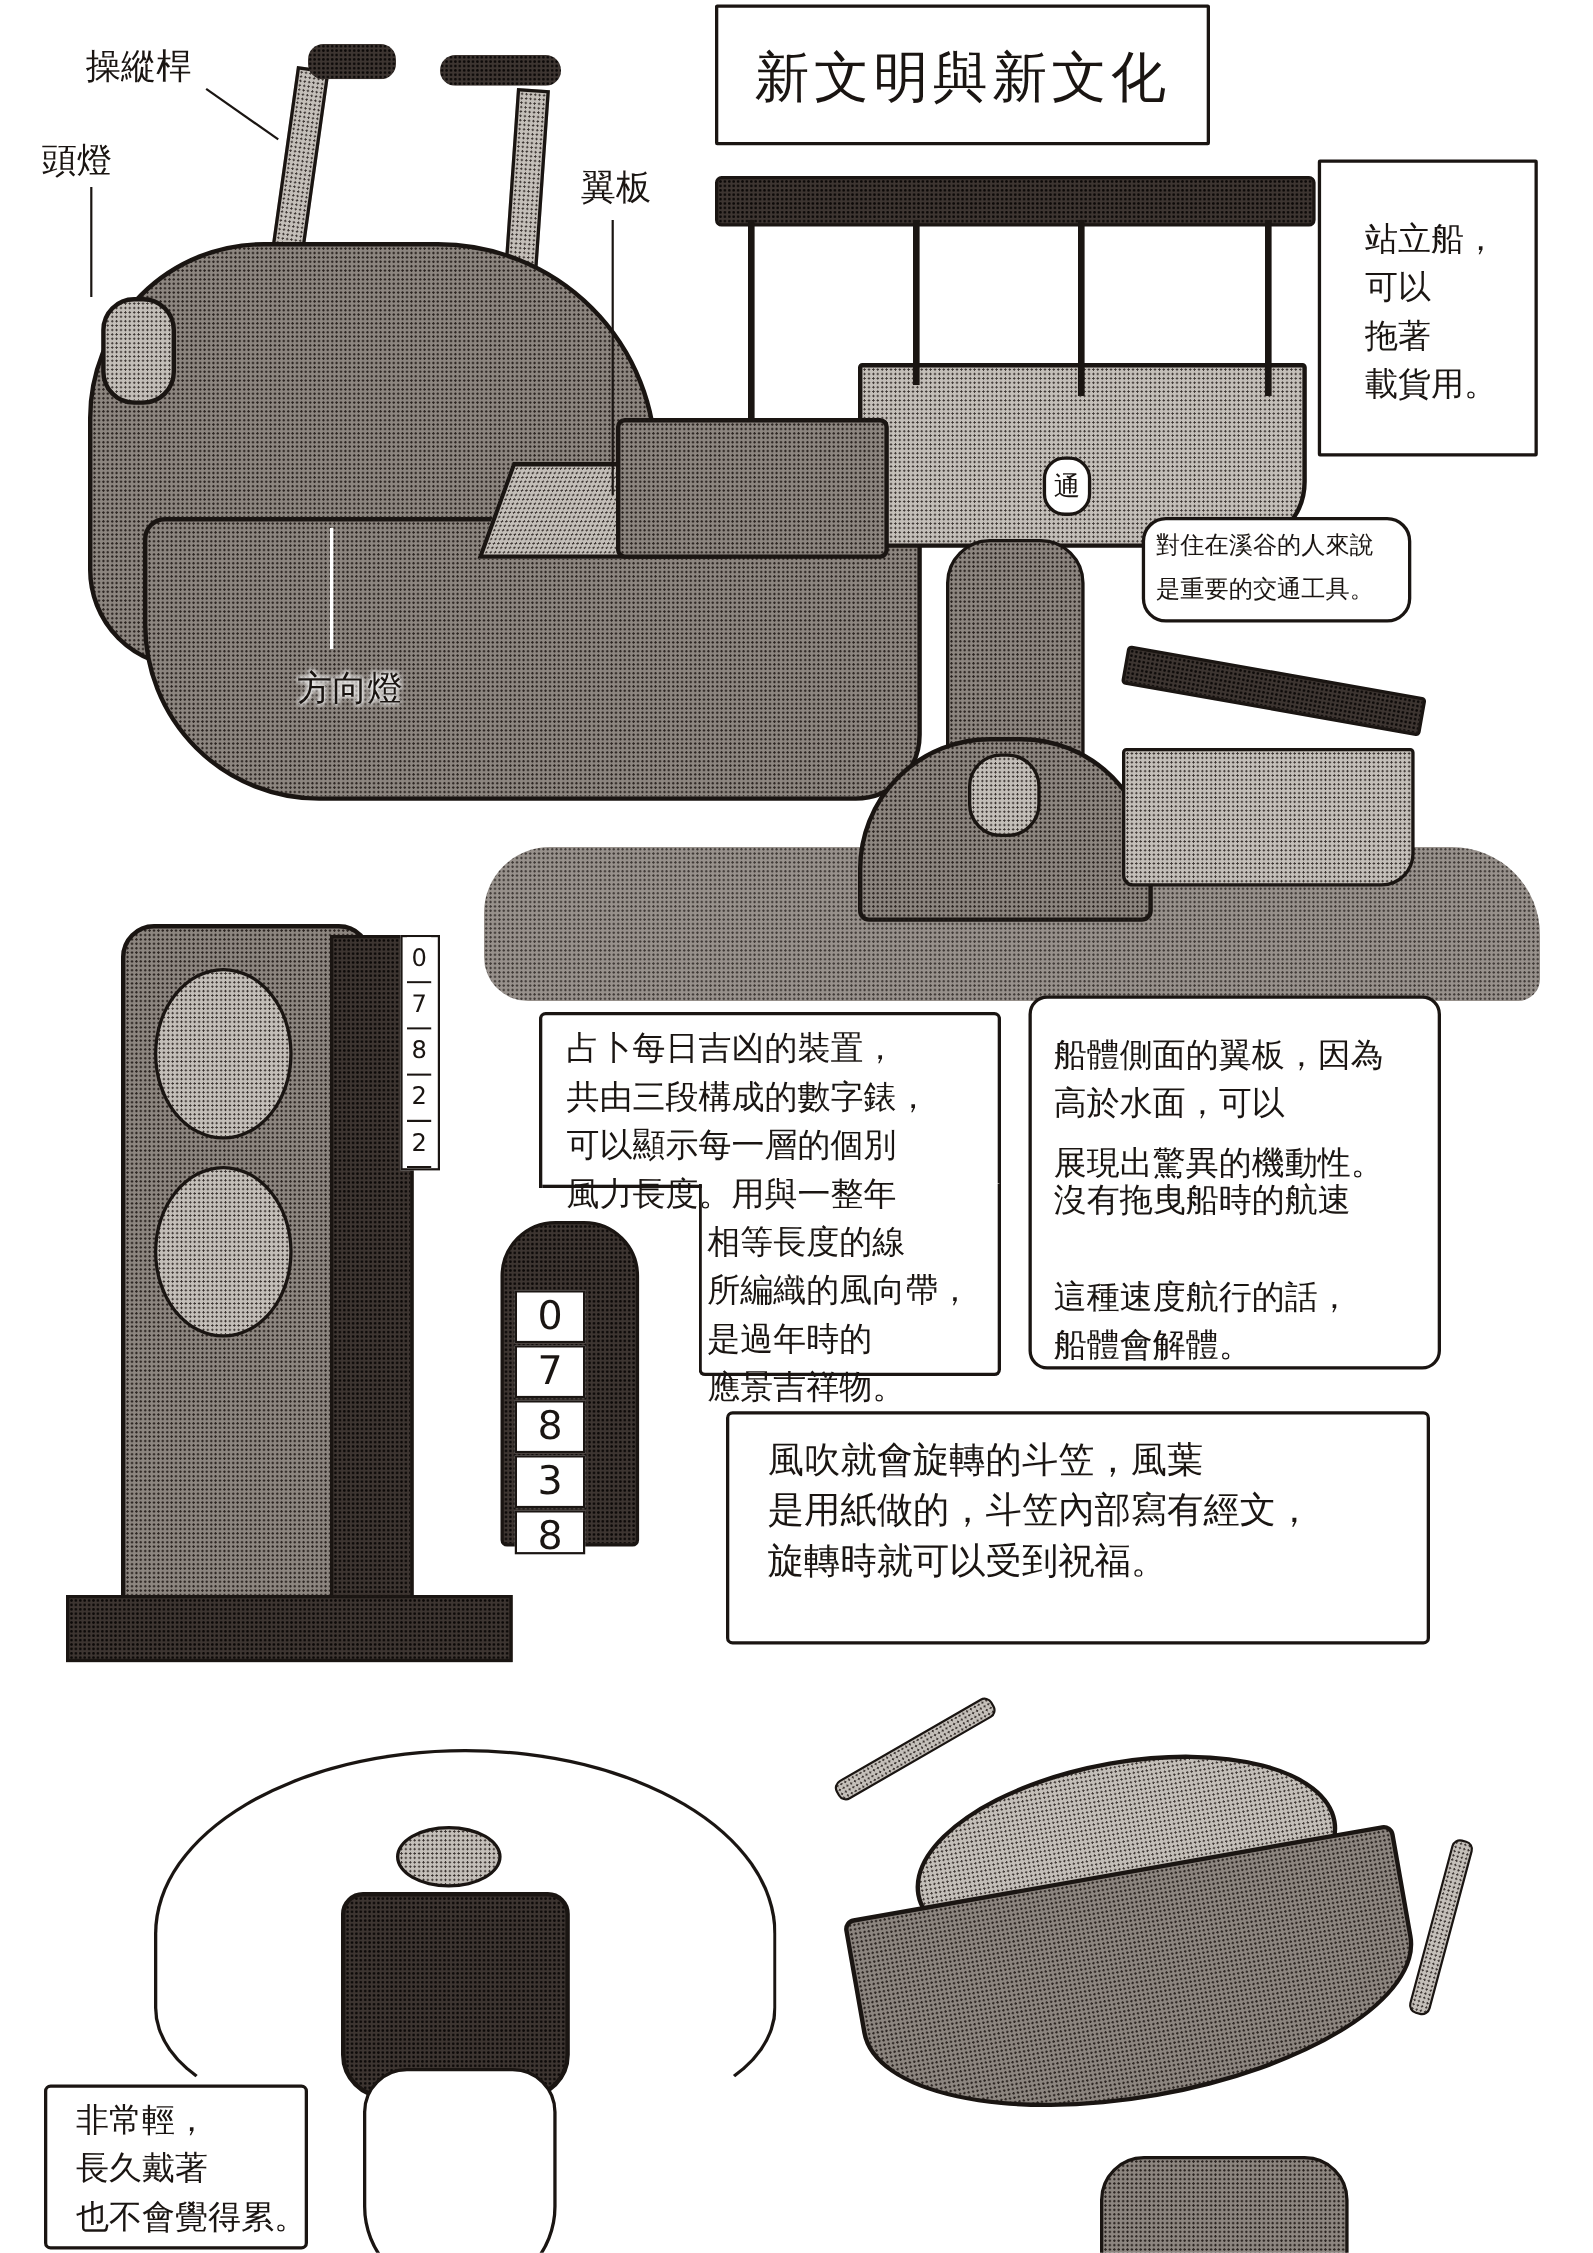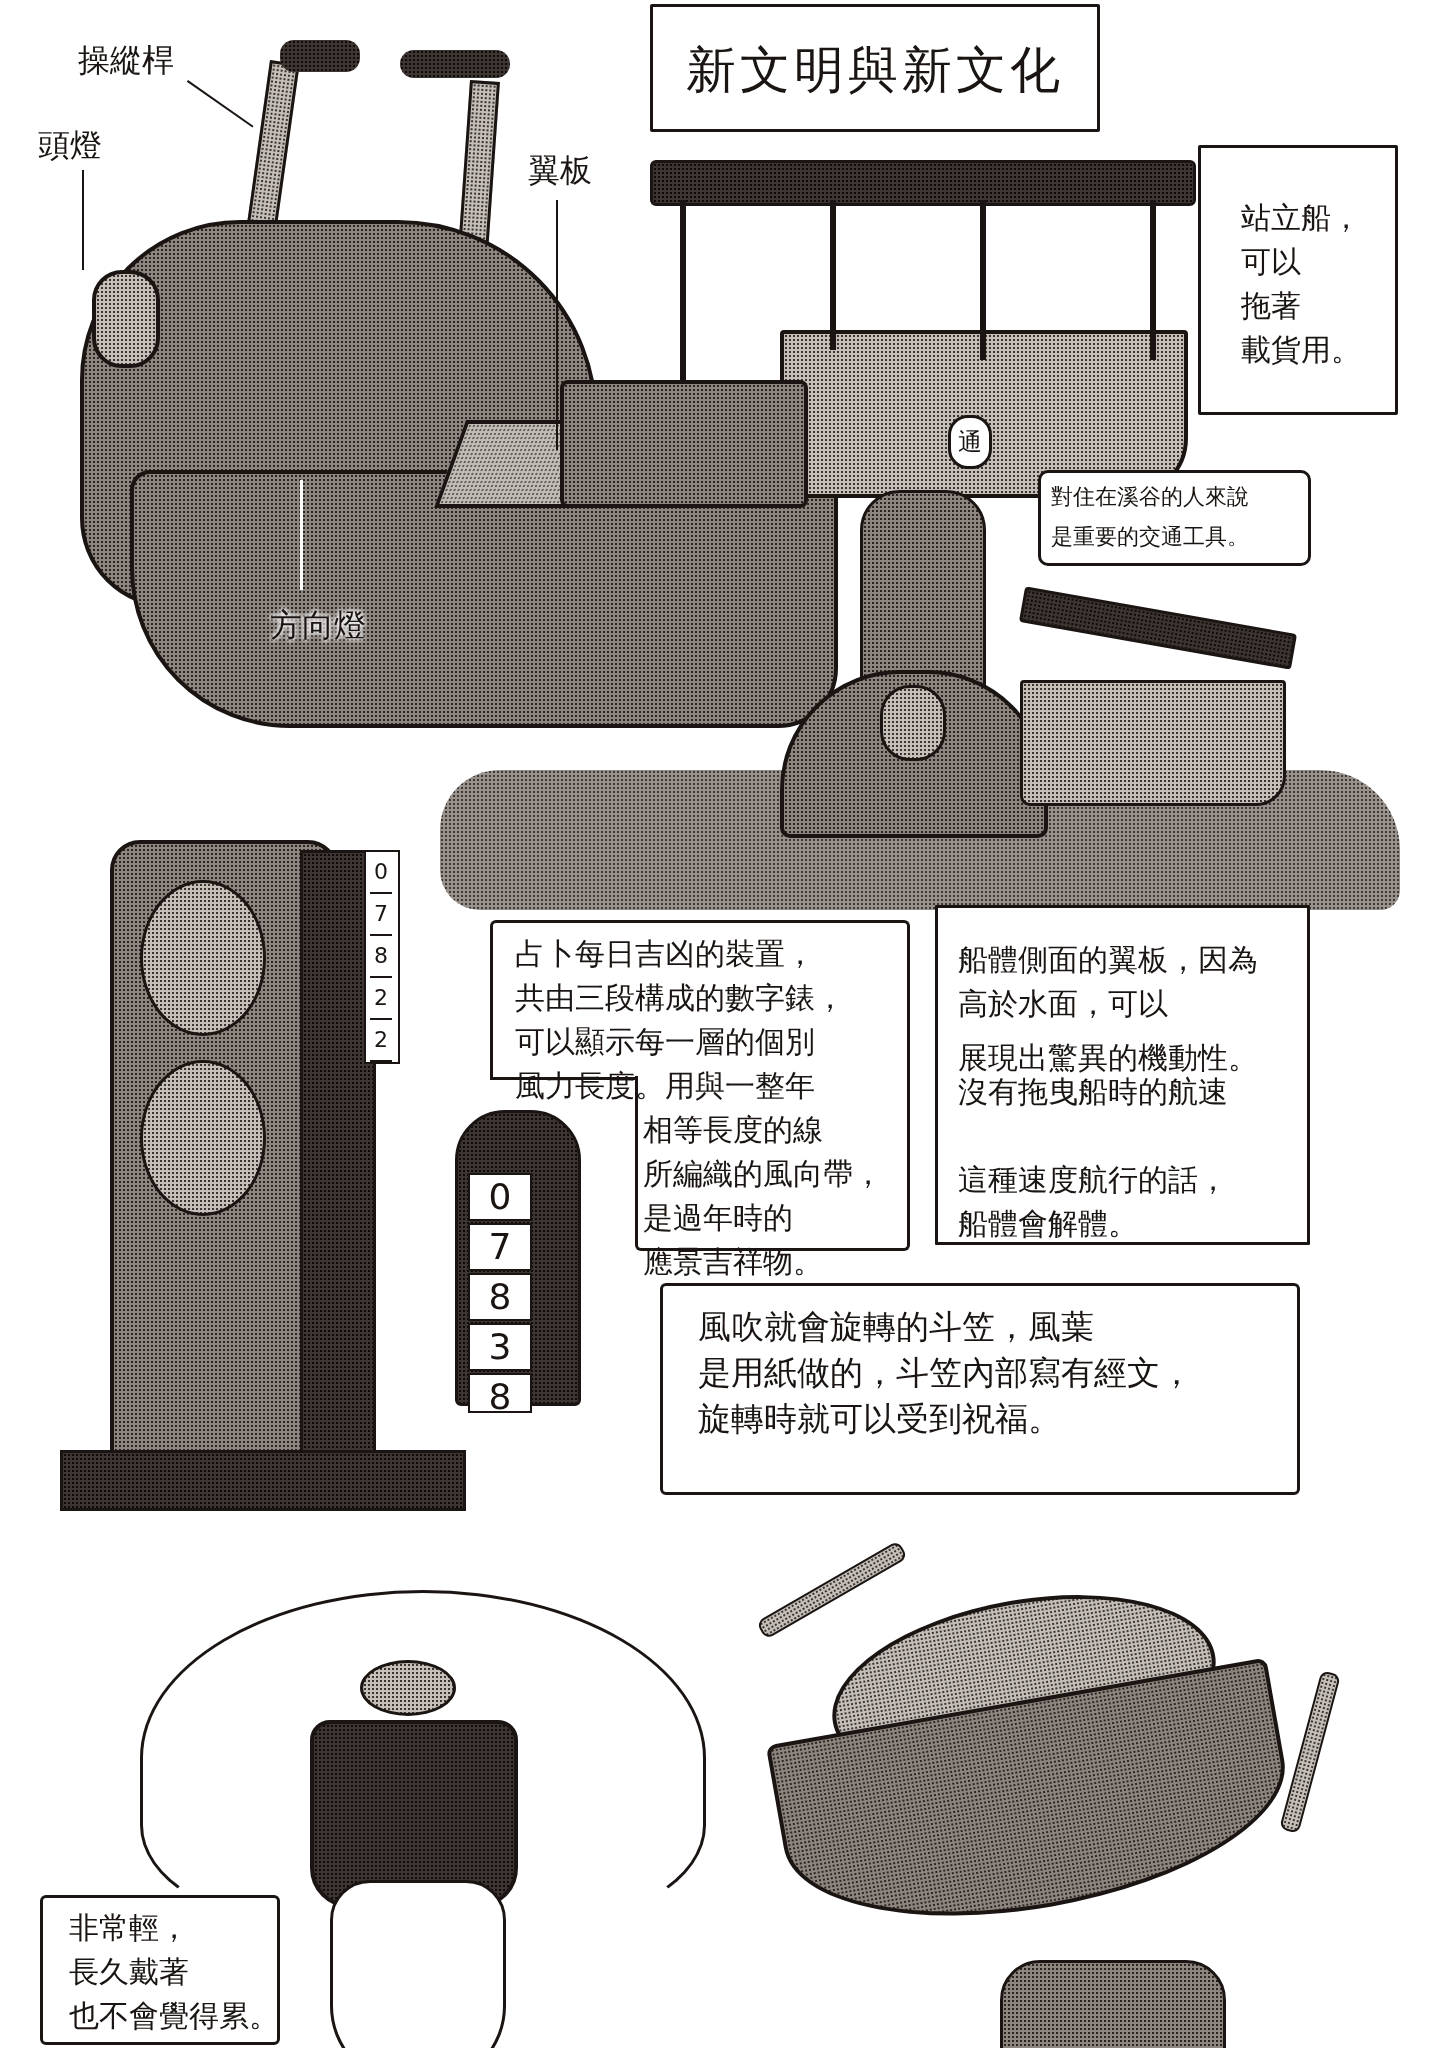--- a/index.html
+++ b/index.html
@@ -93,21 +93,21 @@
 
 <div class="abs" style="left:400px; top:470px; width:1048px; height:440px;">
   <div class="abs screen" style="left:40px; top:300px; width:960px; height:140px; border-radius:60px 80px 20px 40px; opacity:0.9;"></div>
   <div class="abs screen" style="left:460px; top:20px; width:120px; height:240px; border:3px solid #1a1512; border-radius:40px 40px 10px 10px;"></div>
   <div class="abs screen" style="left:380px; top:200px; width:260px; height:160px; border:4px solid #1a1512; border-radius:120px 120px 10px 10px;"></div>
   <div class="abs screen-light" style="left:480px; top:215px; width:60px; height:70px; border:3px solid #1a1512; border-radius:30px;"></div>
   <div class="abs screen-dark" style="left:620px; top:140px; width:270px; height:30px; border:3px solid #1a1512; border-radius:4px; transform:rotate(10deg);"></div>
   <div class="abs screen-light" style="left:620px; top:210px; width:260px; height:120px; border:3px solid #1a1512; border-radius:4px 4px 30px 10px;"></div>
 </div>
 
-<div class="box" style="left:1038px; top:470px; width:273px; height:96px; border-radius:10px;">
+<div class="box" style="left:1038px; top:470px; width:245px; height:96px; border-radius:22px;">
   <div class="txt" style="left:10px; top:4px; font-size:22px; line-height:40px;">對住在溪谷的人來說</div>
   <div class="txt" style="left:10px; top:44px; font-size:22px; line-height:40px;">是重要的交通工具。</div>
 </div>
 
 <div class="abs" style="left:60px; top:800px; width:320px; height:700px;">
   <div class="abs screen" style="left:50px; top:40px; width:220px; height:620px; border:4px solid #1a1512; border-radius:30px 30px 0 0;"></div>
   <div class="abs screen-dark" style="left:240px; top:50px; width:70px; height:610px; border:3px solid #1a1512;"></div>
   <div class="abs screen-dark" style="left:0; top:650px; width:400px; height:55px; border:3px solid #1a1512;"></div>
   <div class="abs screen-light" style="left:80px; top:80px; width:120px; height:150px; border:3px solid #1a1512; border-radius:50%;"></div>
   <div class="abs screen-light" style="left:80px; top:260px; width:120px; height:150px; border:3px solid #1a1512; border-radius:50%;"></div>
@@ -135,21 +135,21 @@
   <div class="txt" style="left:0; top:0;">占卜每日吉凶的裝置，</div>
   <div class="txt" style="left:0; top:44px;">共由三段構成的數字錶，</div>
   <div class="txt" style="left:0; top:88px;">可以顯示每一層的個別</div>
   <div class="txt" style="left:0; top:132px;text-align:right;">風力長度。用與一整年</div>
   <div class="txt" style="left:128px; top:176px;">相等長度的線</div>
   <div class="txt" style="left:128px; top:220px;">所編織的風向帶，</div>
   <div class="txt" style="left:128px; top:264px;">是過年時的</div>
   <div class="txt" style="left:128px; top:308px;">應景吉祥物。</div>
 </div>
 
-<div class="box" style="left:935px; top:905px; width:375px; height:340px; border-radius:1px;">
+<div class="box" style="left:935px; top:905px; width:375px; height:340px; border-radius:17px;">
   <div class="txt" style="left:20px; top:30px;">船體側面的翼板，因為</div>
   <div class="txt" style="left:20px; top:74px;">高於水面，可以</div>
   <div class="txt" style="left:20px; top:128px;">展現出驚異的機動性。</div>
   <div class="txt" style="left:20px; top:162px;">沒有拖曳船時的航速</div>
   <div class="txt" style="left:20px; top:250px;">這種速度航行的話，</div>
   <div class="txt" style="left:20px; top:294px;">船體會解體。</div>
 </div>
 
 <div class="box" style="left:660px; top:1283px; width:640px; height:212px; border-radius:6px;">
   <div class="txt" style="left:35px; top:64px; font-size:33px; line-height:46px;">是用紙做的，斗笠內部寫有經文，</div>

